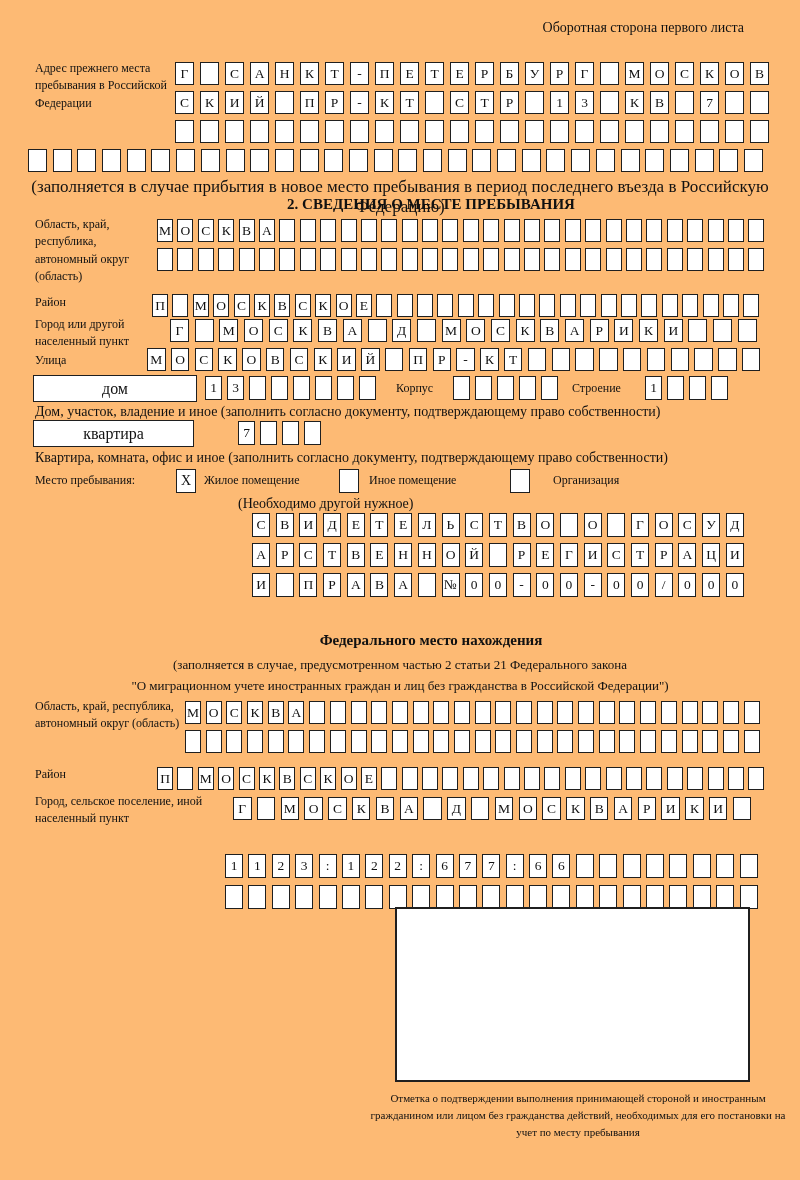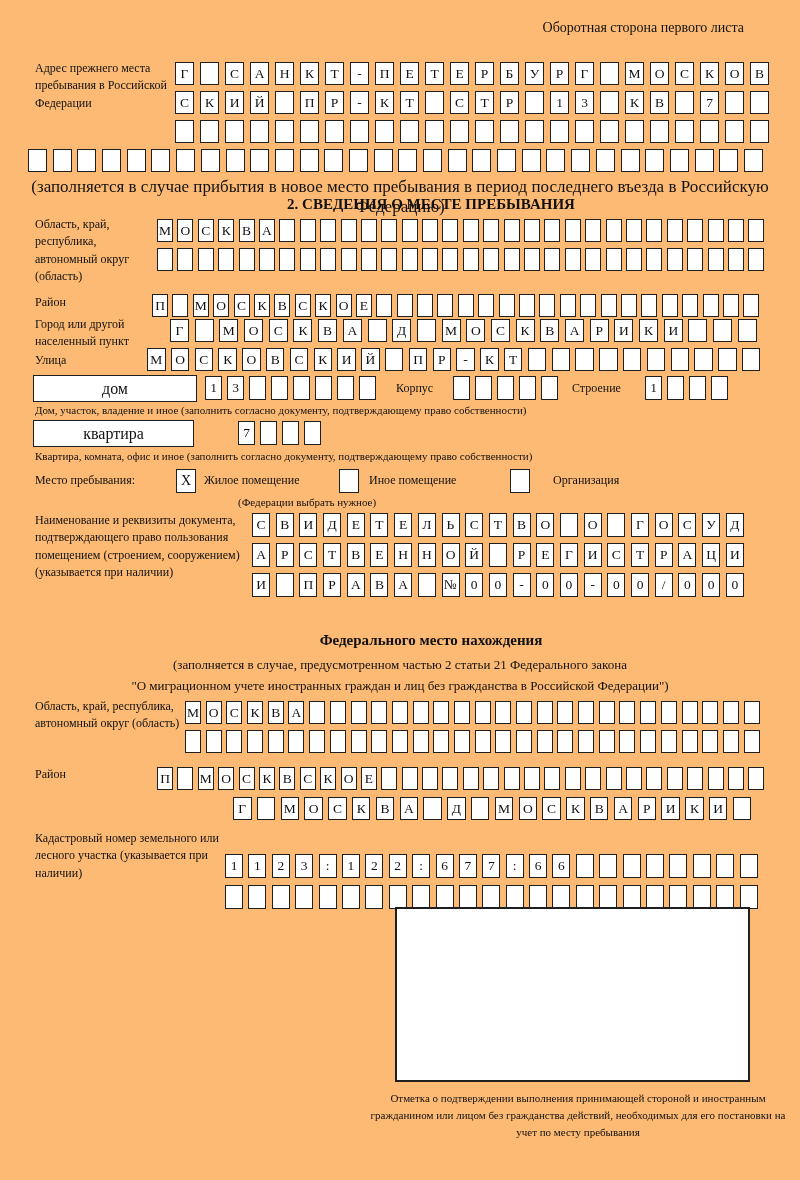--- a/index.html
+++ b/index.html
@@ -2,21 +2,21 @@
 <html><head>
 <meta charset="utf-8">
 <style>
   html,body { margin:0; padding:0; background:#fff; }
   .page {
     position:relative; width:800px; height:1180px; background:#fdba74;
     font-family:"Liberation Serif","DejaVu Serif",serif; color:#111;
     overflow:hidden;
   }
   .lbl { position:absolute; font-size:12px; line-height:1.45; }
-  .cap { position:absolute; font-size:11px;text-align:right; }
+  .cap { position:absolute; font-size:14px;text-align:right; }
   .cap-center { position:absolute; left:0; width:100%; text-align:center; font-size:17px; }
   .title { position:absolute; left:0; width:100%; text-align:center; font-weight:bold; font-size:15px;padding-left:31px; }
   .cells { position:absolute; display:flex; gap:var(--gap,6px); }
   .cell {
     flex:0 0 auto; box-sizing:border-box;
     width:var(--cw,18px); height:var(--ch,23px);
     border:1.5px solid #1f1f1f; background:#fff;
     display:flex; align-items:center; justify-content:center;
     font-size:var(--fs,13.5px); line-height:1;
   }
@@ -350,23 +350,22 @@
     </div>
   <div class="cap" style="left:35px; top:450px;">Квартира, комната, офис и иное (заполнить согласно документу, подтверждающему право собственности)</div>
 
   <div class="lbl" style="left:35px; top:472px;">Место пребывания:</div>
   <div class="checkbox" style="left:176px; top:469px;">X</div>
   <div class="lbl" style="left:204px; top:472px;">Жилое помещение</div>
   <div class="checkbox" style="left:339px; top:469px;"></div>
   <div class="lbl" style="left:369px; top:472px;">Иное помещение</div>
   <div class="checkbox" style="left:510px; top:469px;"></div>
   <div class="lbl" style="left:553px; top:472px;">Организация</div>
-  <div class="cap" style="left:238px; top:496px;">(Федерации выбрать нужное)</div>
-
-  <div class="lbl" style="left:35px; top:512px; width:212px;">Наименование и реквизиты документа, подтверждающего право пользования помещением (строением, сооружением) (указывается при наличии)</div>
+  <div class="cap" style="left:238px; top:496px;">(Необходимо другой нужное)</div>
+
   <div class="cells" style="left:252px; top:513px; --cw:18px; --gap:5.7px; --ch:24px;">
       <div class="cell">С</div>
       <div class="cell">В</div>
       <div class="cell">И</div>
       <div class="cell">Д</div>
       <div class="cell">Е</div>
       <div class="cell">Т</div>
       <div class="cell">Е</div>
       <div class="cell">Л</div>
       <div class="cell">Ь</div>
@@ -523,20 +522,21 @@
       <div class="cell"></div>
       <div class="cell"></div>
       <div class="cell"></div>
       <div class="cell"></div>
       <div class="cell"></div>
       <div class="cell"></div>
       <div class="cell"></div>
       <div class="cell"></div>
     </div>
 
+  <div class="lbl" style="left:35px; top:793px; width:185px;">Город, сельское поселение, иной населенный пункт</div>
   <div class="cells" style="left:233px; top:797px; --cw:18.5px; --gap:5.3px;">
       <div class="cell">Г</div>
       <div class="cell"></div>
       <div class="cell">М</div>
       <div class="cell">О</div>
       <div class="cell">С</div>
       <div class="cell">К</div>
       <div class="cell">В</div>
       <div class="cell">А</div>
       <div class="cell"></div>
@@ -548,21 +548,20 @@
       <div class="cell">К</div>
       <div class="cell">В</div>
       <div class="cell">А</div>
       <div class="cell">Р</div>
       <div class="cell">И</div>
       <div class="cell">К</div>
       <div class="cell">И</div>
       <div class="cell"></div>
     </div>
 
-  <div class="lbl" style="left:35px; top:830px; width:190px;">Кадастровый номер земельного или лесного участка (указывается при наличии)</div>
   <div class="cells" style="left:225px; top:854px; --cw:18px; --gap:5.4px; --ch:24px;">
       <div class="cell">1</div>
       <div class="cell">1</div>
       <div class="cell">2</div>
       <div class="cell">3</div>
       <div class="cell">:</div>
       <div class="cell">1</div>
       <div class="cell">2</div>
       <div class="cell">2</div>
       <div class="cell">:</div>

